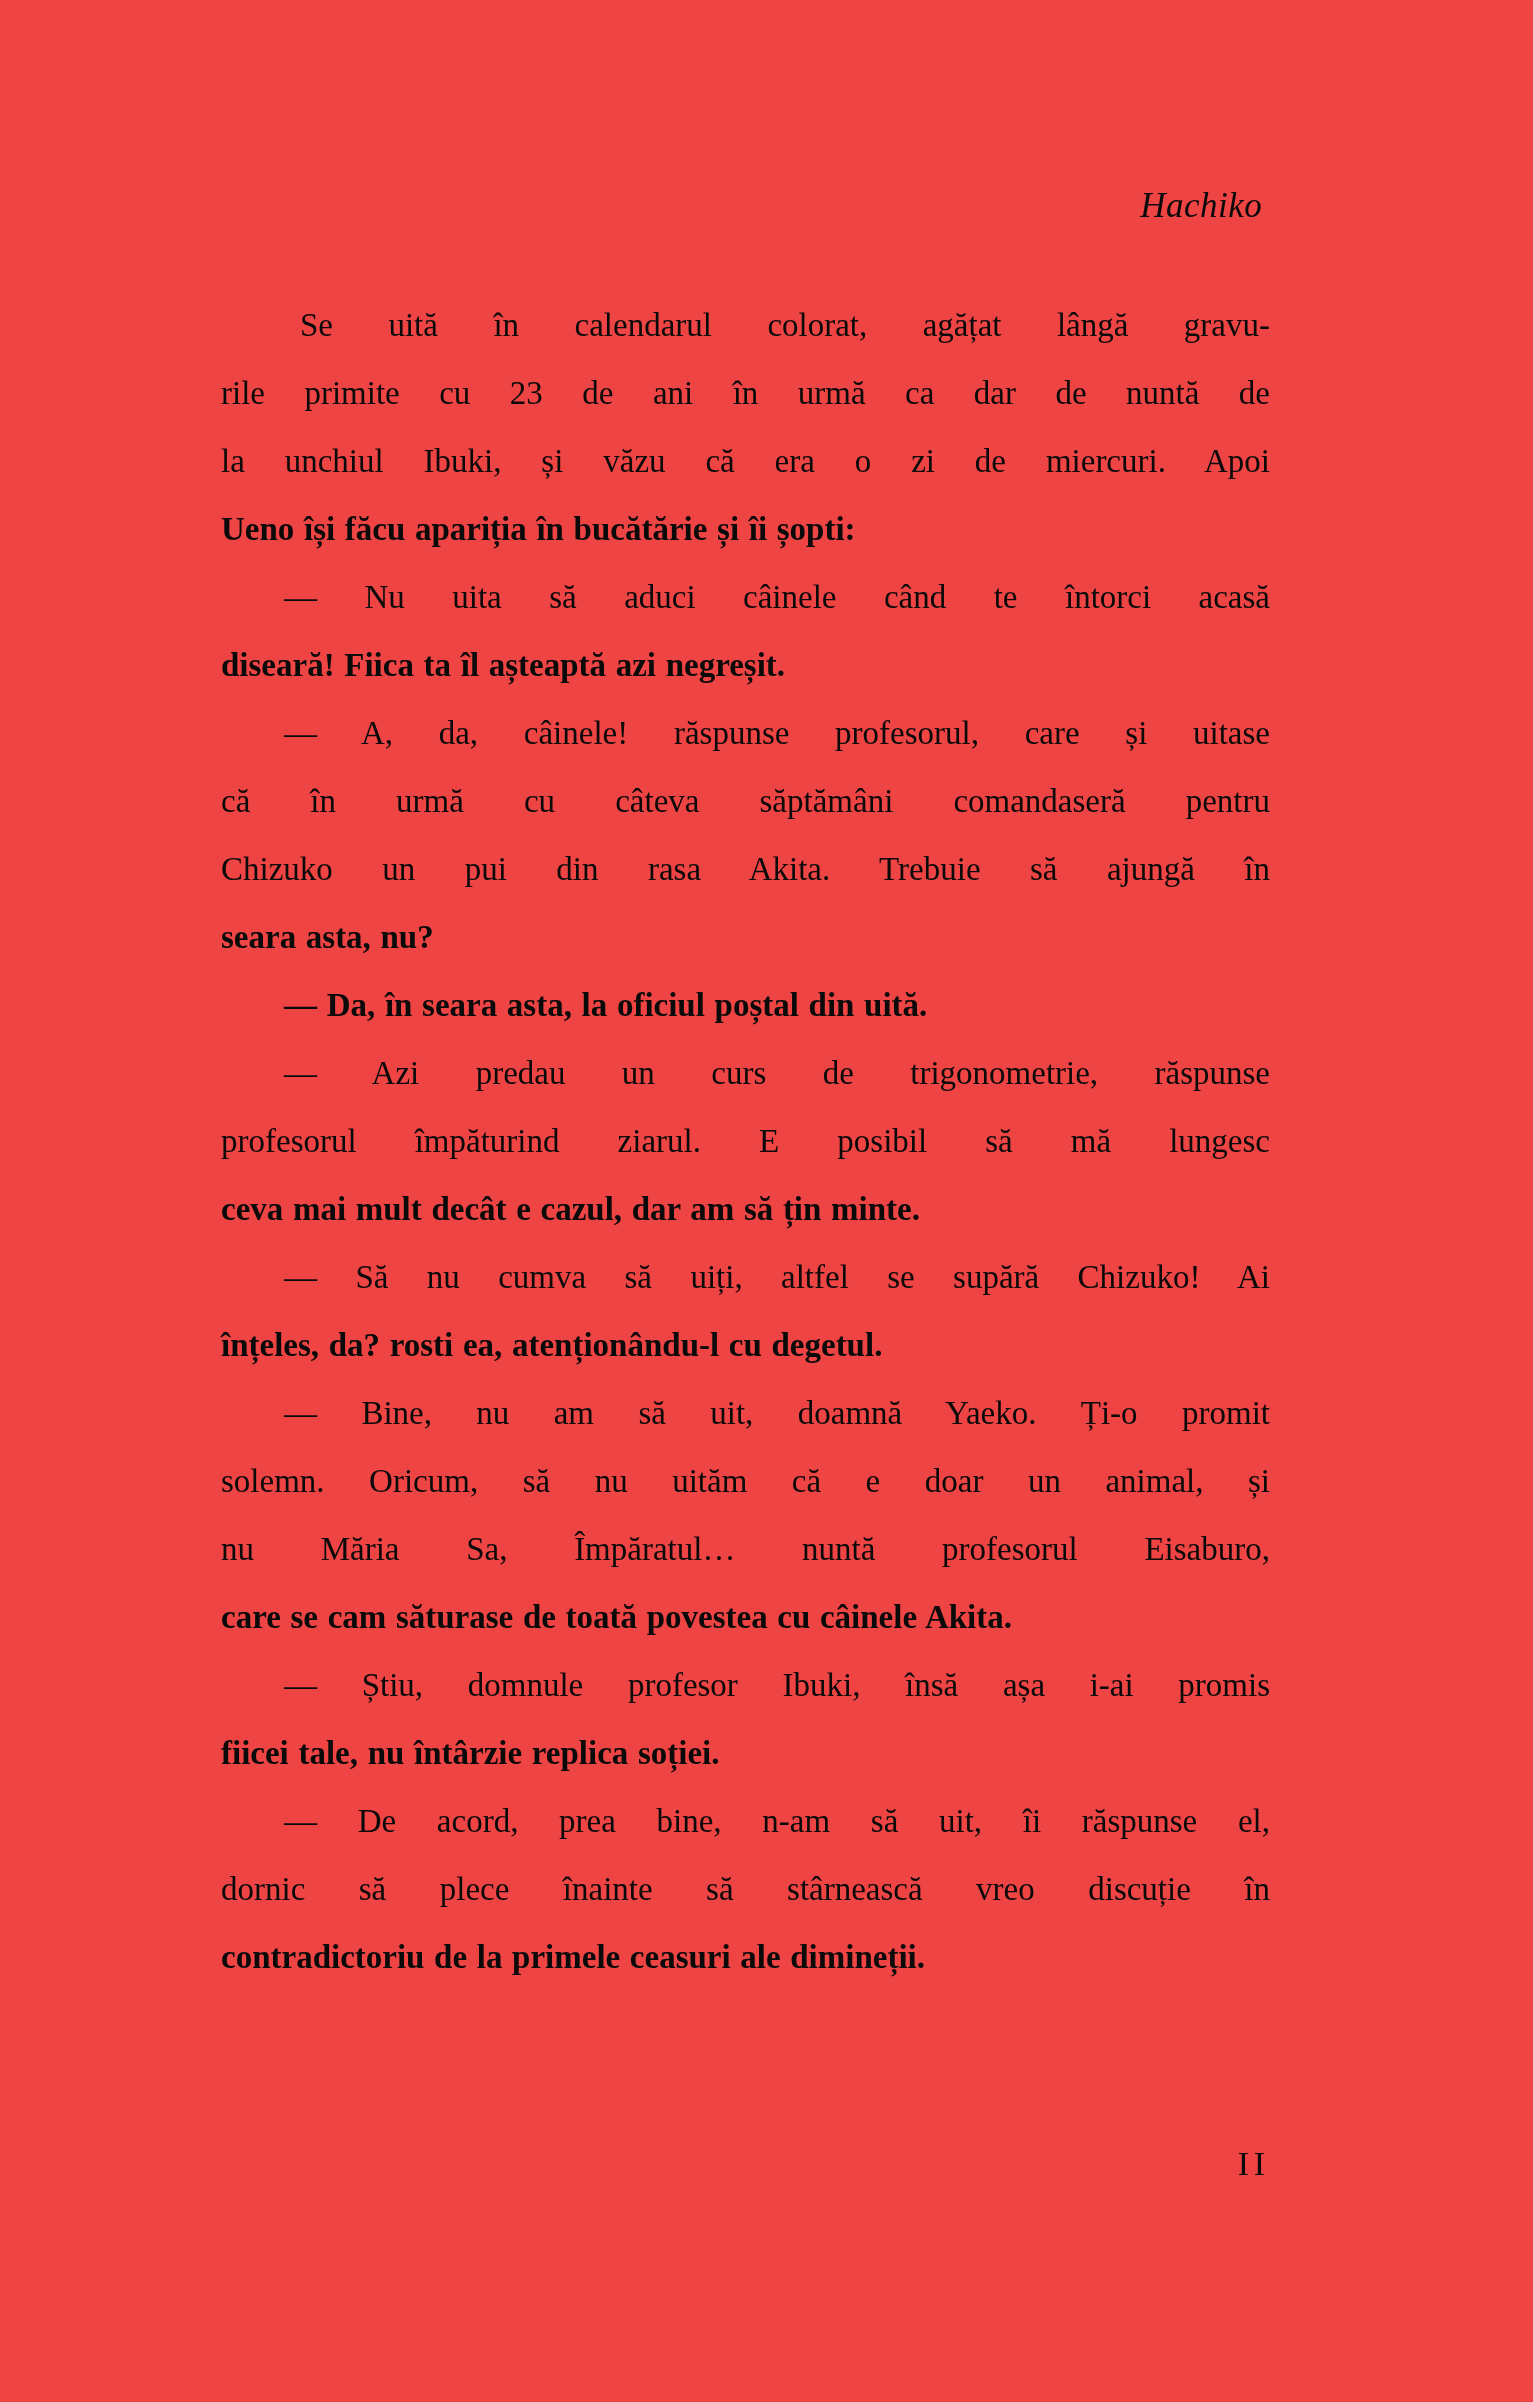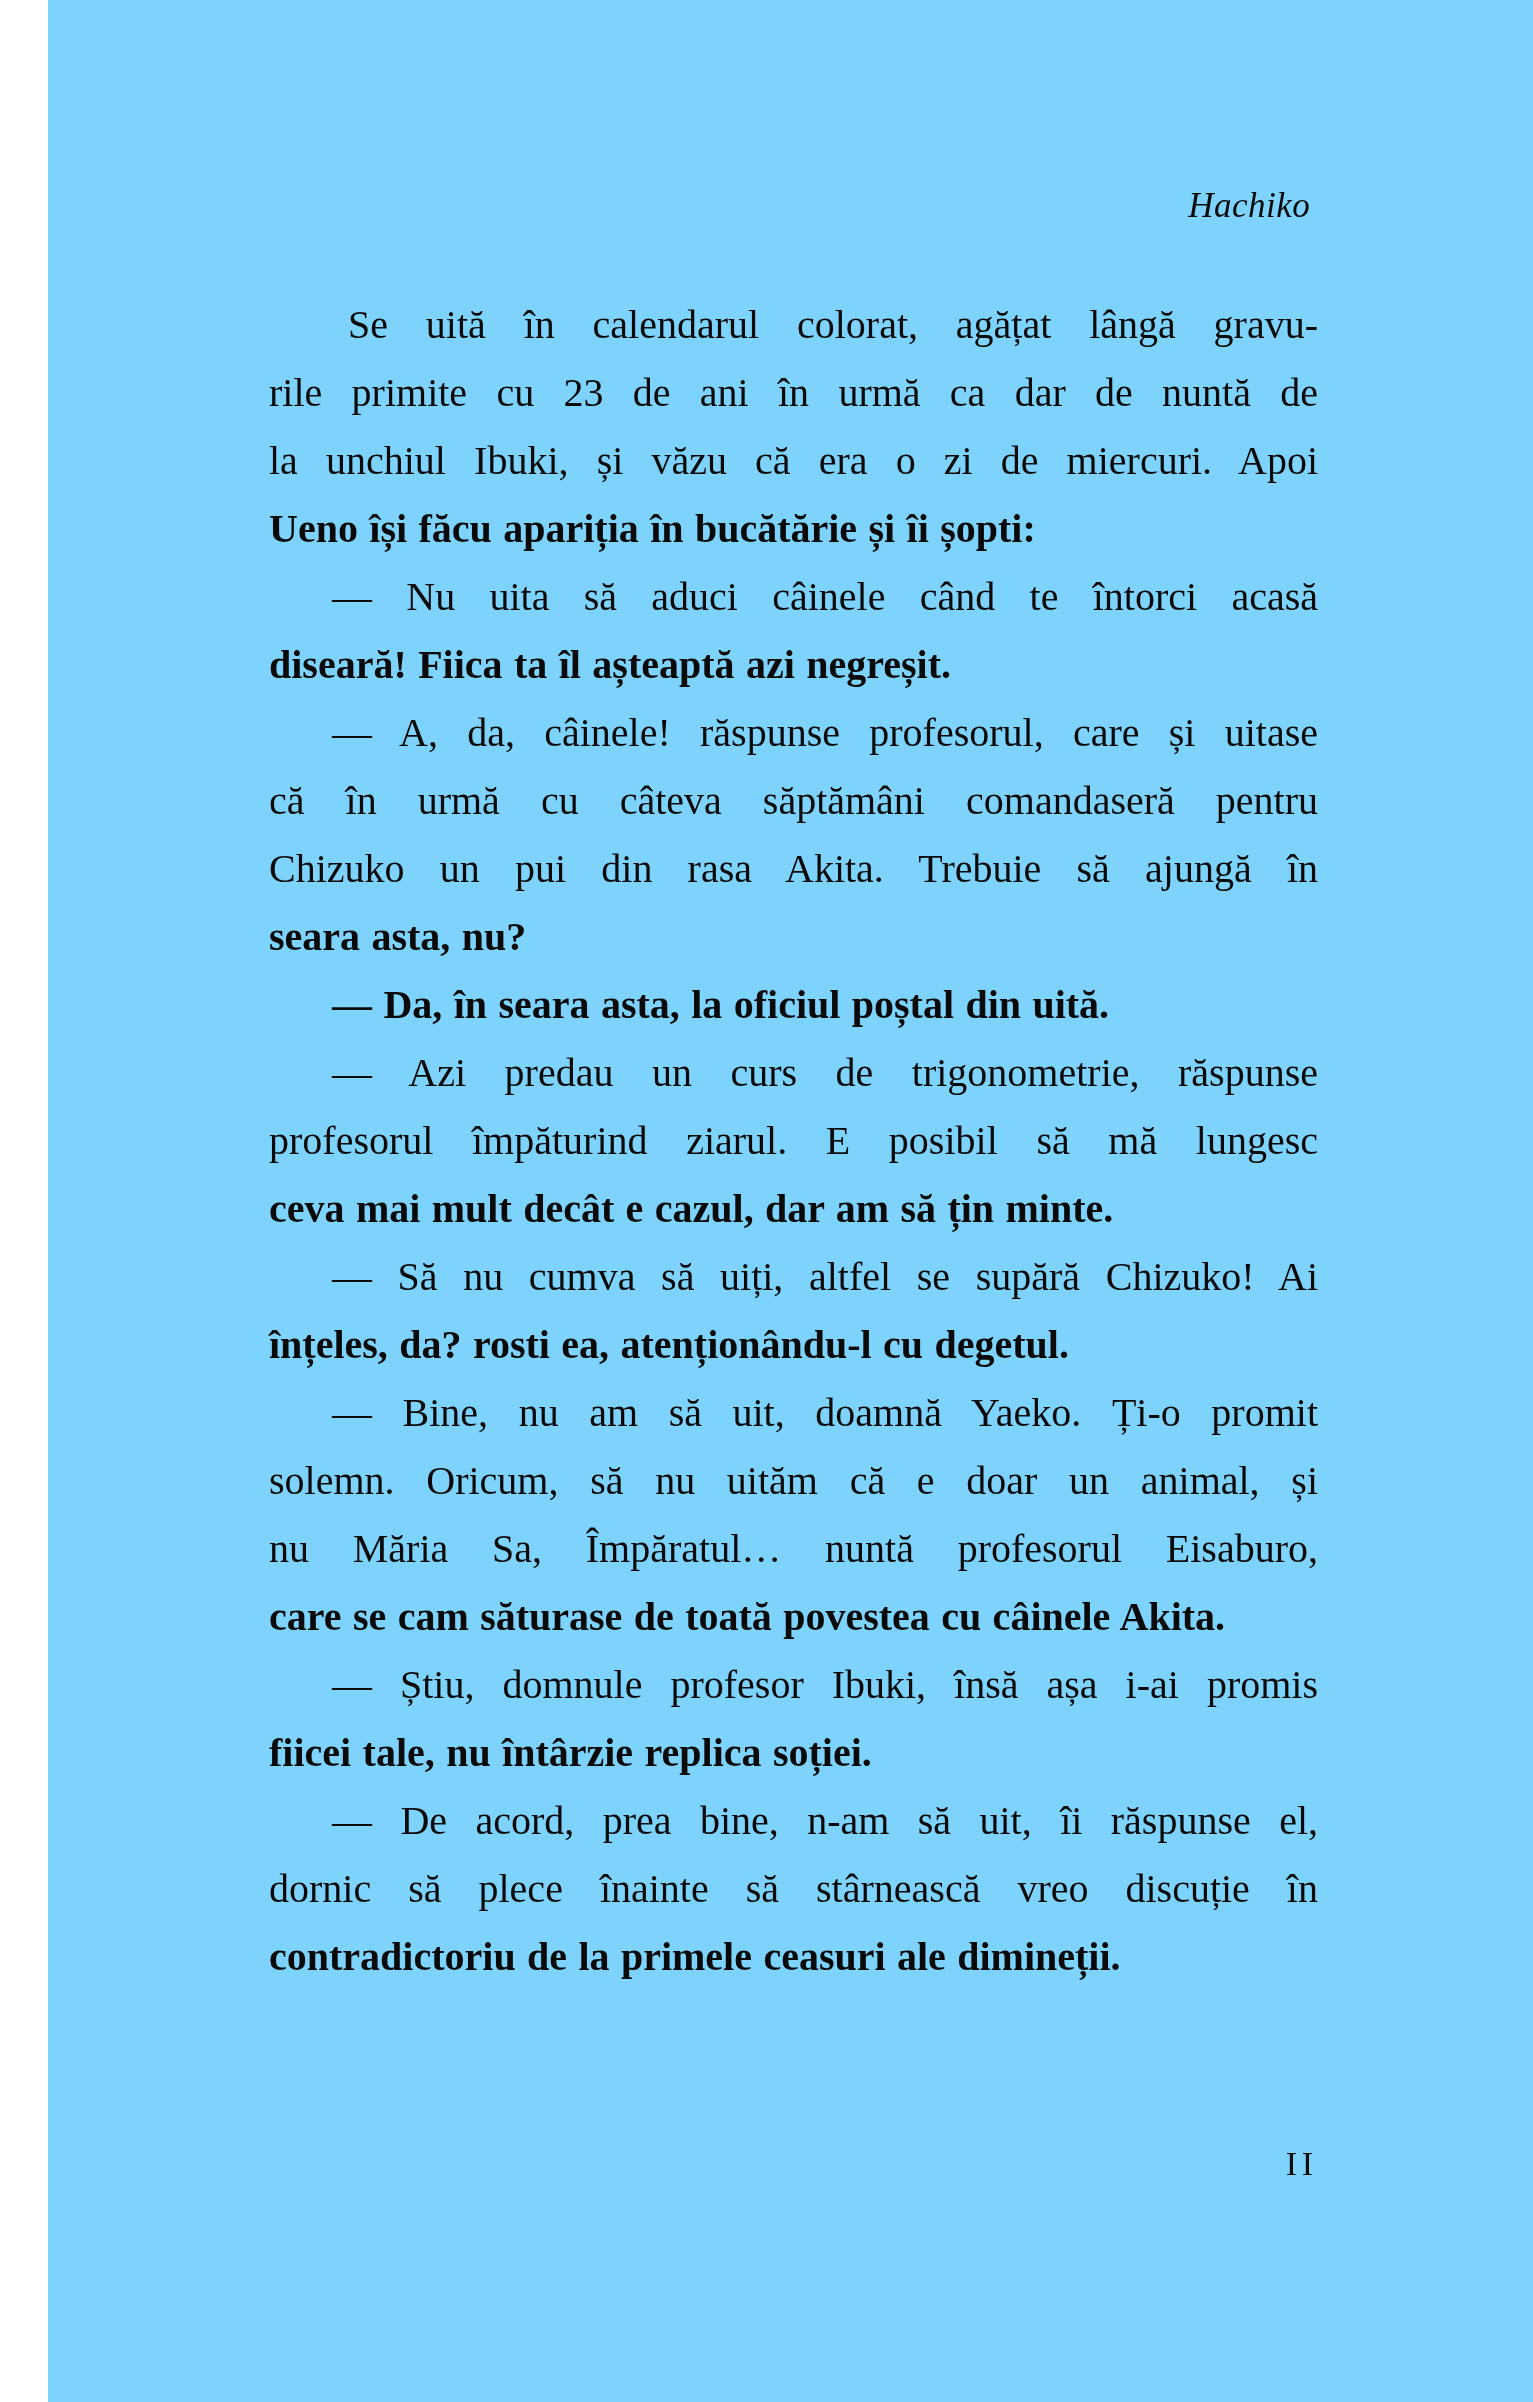--- a/index.html
+++ b/index.html
@@ -11,42 +11,41 @@
     height: 2403px;
     background: #ffffff;
     position: relative;
     overflow: hidden;
     font-family: "Liberation Serif", "DejaVu Serif", serif;
     color: #0a0a0a;
   }
   .page {
     position: absolute;
     inset: 0;
-    background: #7dd3fc;
-    margin-left: 48px;
+    background: #ef4444;
   }
   .running-header {
     position: absolute;
     left: 221px;
     top: 187px;
     width: 1049px;
     text-align: right;
     padding-right: 7.7px;
     box-sizing: border-box;
     font-style: italic;
     font-size: 35px;
     line-height: 38px;
     letter-spacing: 0.5px;
   }
   .text-block {
     position: absolute;
     left: 221px;
     top: 291px;
     width: 1049px;
-    font-size: 40px;
+    font-size: 33px;
     line-height: 68px;
     word-spacing: 1.4px;
   }
   .line {
     text-align: justify;
     text-align-last: justify;
     white-space: normal;
   }
   .line.last {
     text-align-last: left;

